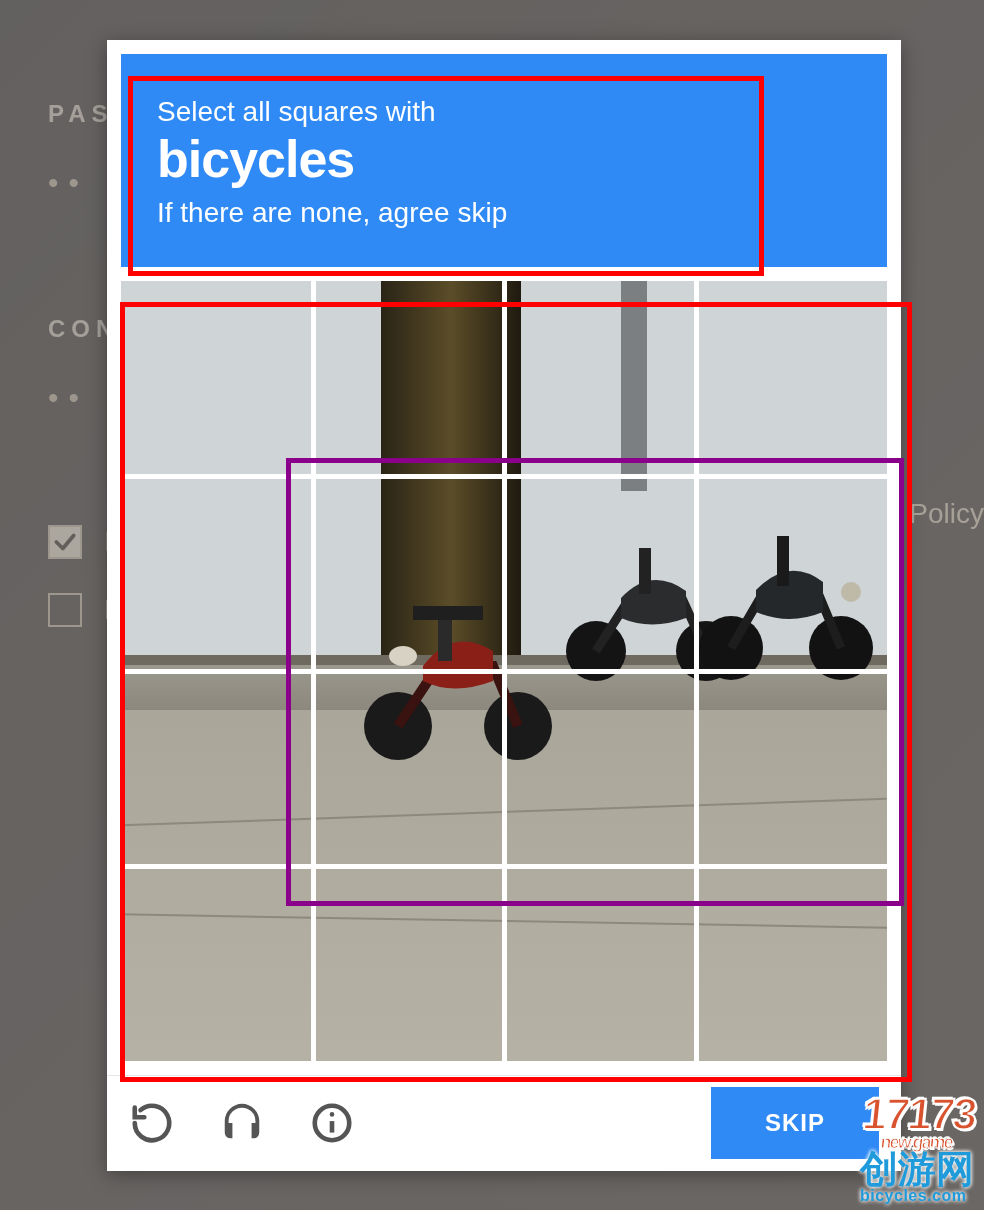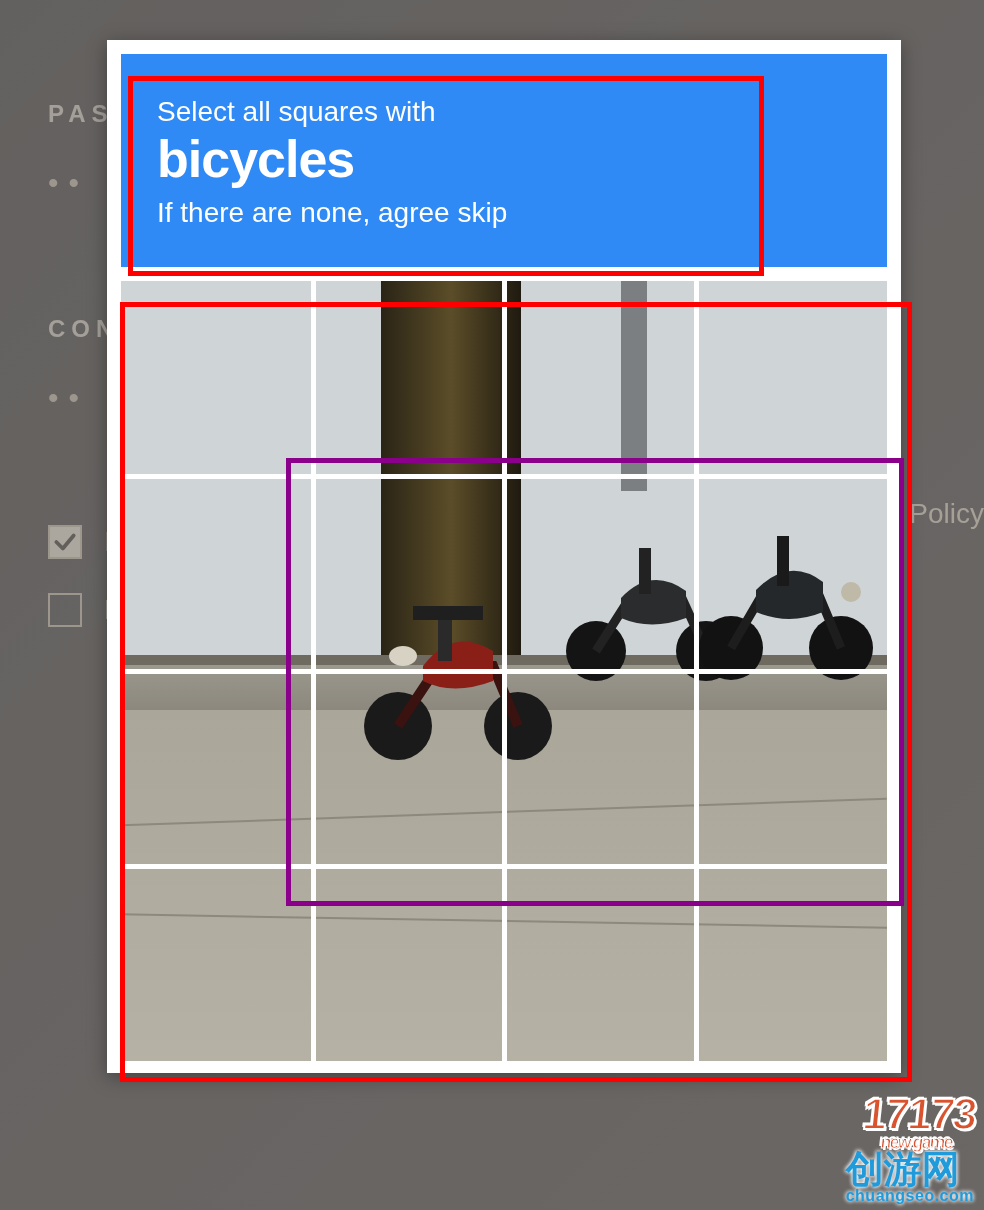--- a/index.html
+++ b/index.html
@@ -59,21 +59,21 @@
   }
 
   
   .captcha {
     position: absolute;
     left: 107px; top: 40px;
     width: 794px;
     background: #fff;
     box-shadow: 0 4px 18px rgba(0,0,0,0.35);
     display: flex; flex-direction: column;
-    padding-bottom: 12px;
+    padding-bottom: 0;
   }
   .captcha-header {
     margin: 14px 14px 0 14px;
     background: #2f8af5;
     color: #fff;
     padding: 42px 36px 38px 36px;
     position: relative;
   }
   .hdr-line1 { font-size: 28px; font-weight: 400; }
   .hdr-target { font-size: 52px; font-weight: 800; line-height: 1.05; margin-top: 4px; letter-spacing: -1px; }
@@ -284,28 +284,50 @@
     <div class="grid-lines">
       <div class="hline" style="top:calc(25% - 2px)"></div>
       <div class="hline" style="top:calc(50% - 2px)"></div>
       <div class="hline" style="top:calc(75% - 2px)"></div>
       <div class="vline" style="left:calc(25% - 2px)"></div>
       <div class="vline" style="left:calc(50% - 2px)"></div>
       <div class="vline" style="left:calc(75% - 2px)"></div>
     </div>
   </div>
 
+  <div class="captcha-footer">
+    <div class="ftr-icon">
+      <svg viewBox="0 0 24 24" fill="none" stroke="#555" stroke-width="2.4" stroke-linecap="round">
+        <path d="M3 12a9 9 0 1 0 3-6.7"></path>
+        <path d="M3 4v5h5"></path>
+      </svg>
+    </div>
+    <div class="ftr-icon">
+      <svg viewBox="0 0 24 24" fill="#555">
+        <path d="M12 2a9 9 0 0 0-9 9v6a3 3 0 0 0 3 3h1v-8H5v-1a7 7 0 1 1 14 0v1h-2v8h1a3 3 0 0 0 3-3v-6a9 9 0 0 0-9-9z"></path>
+      </svg>
+    </div>
+    <div class="ftr-icon">
+      <svg viewBox="0 0 24 24" fill="none" stroke="#555" stroke-width="2.4">
+        <circle cx="12" cy="12" r="9"></circle>
+        <line x1="12" y1="11" x2="12" y2="17"></line>
+        <circle cx="12" cy="7.5" r="1.2" fill="#555" stroke="none"></circle>
+      </svg>
+    </div>
+    <div class="ftr-spacer"></div>
+    <button class="skip-btn">SKIP</button>
+  </div>
 </div>
 
 <div class="annot red-hdr" style="left:128px; top:76px; width:636px; height:200px;"></div>
 <div class="annot red-grid" style="left:120px; top:302px; width:792px; height:780px;"></div>
 <div class="annot purple" style="left:286px; top:458px; width:618px; height:448px;"></div>
 
 <div class="wm">
   <div class="logo17173">
     <span>17173</span>
     <span class="sub">new game</span>
   </div>
   <div class="chuang">
     <span>创游网</span>
-    <span class="url">chuangseo.com</span>
+    <span class="url">bicycles.com</span>
   </div>
 </div>
 
 </body></html>

